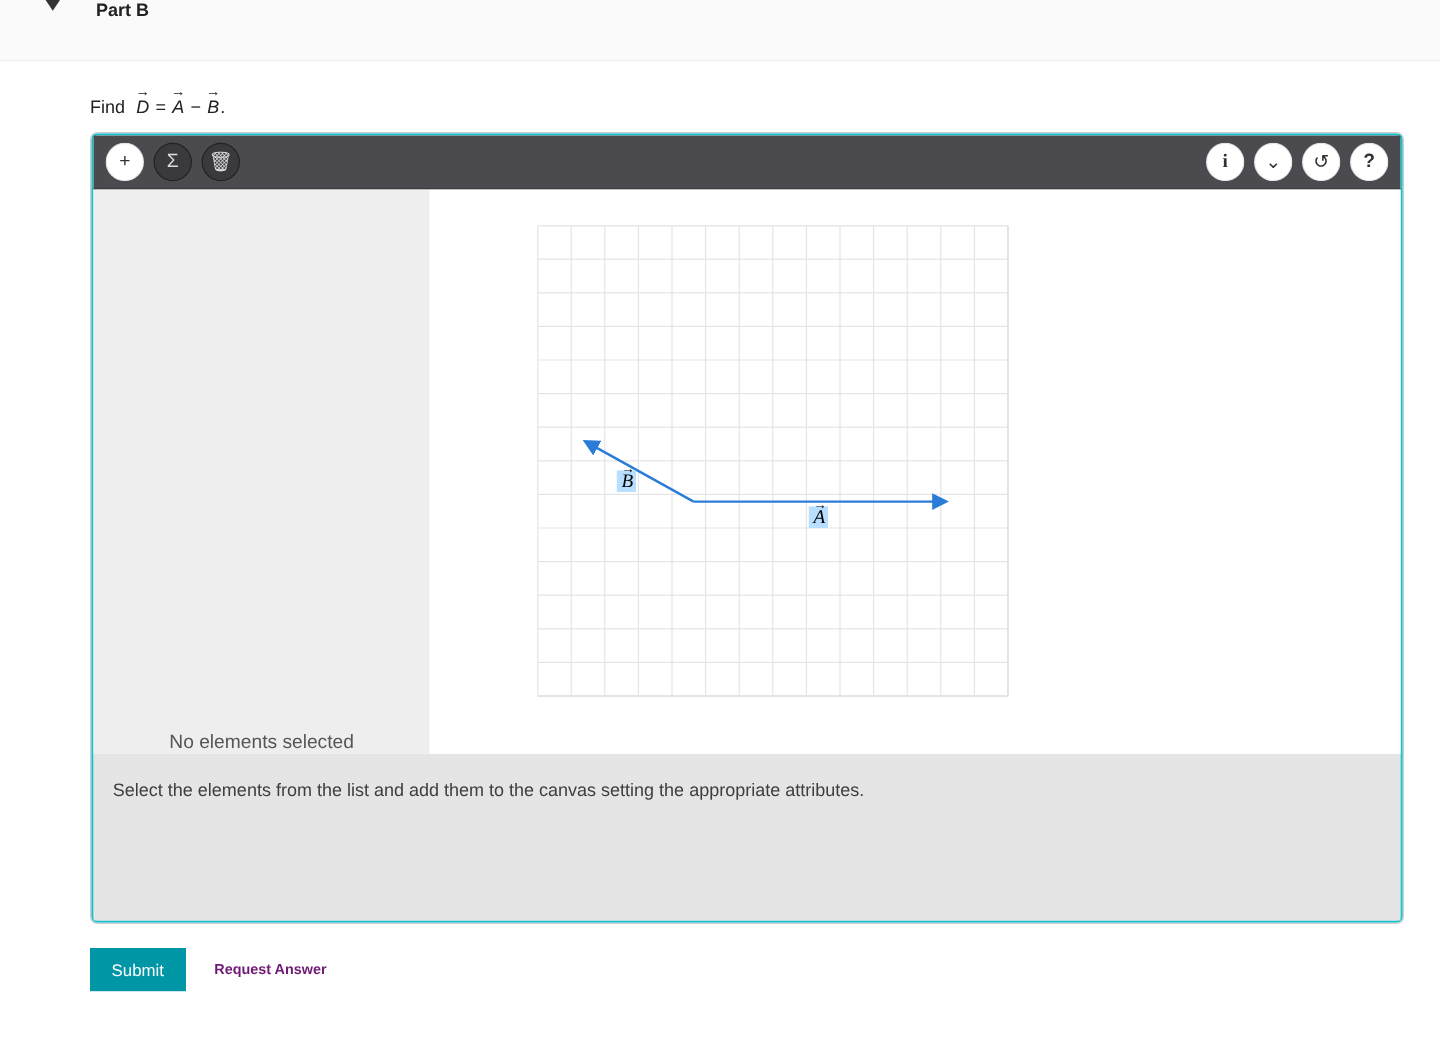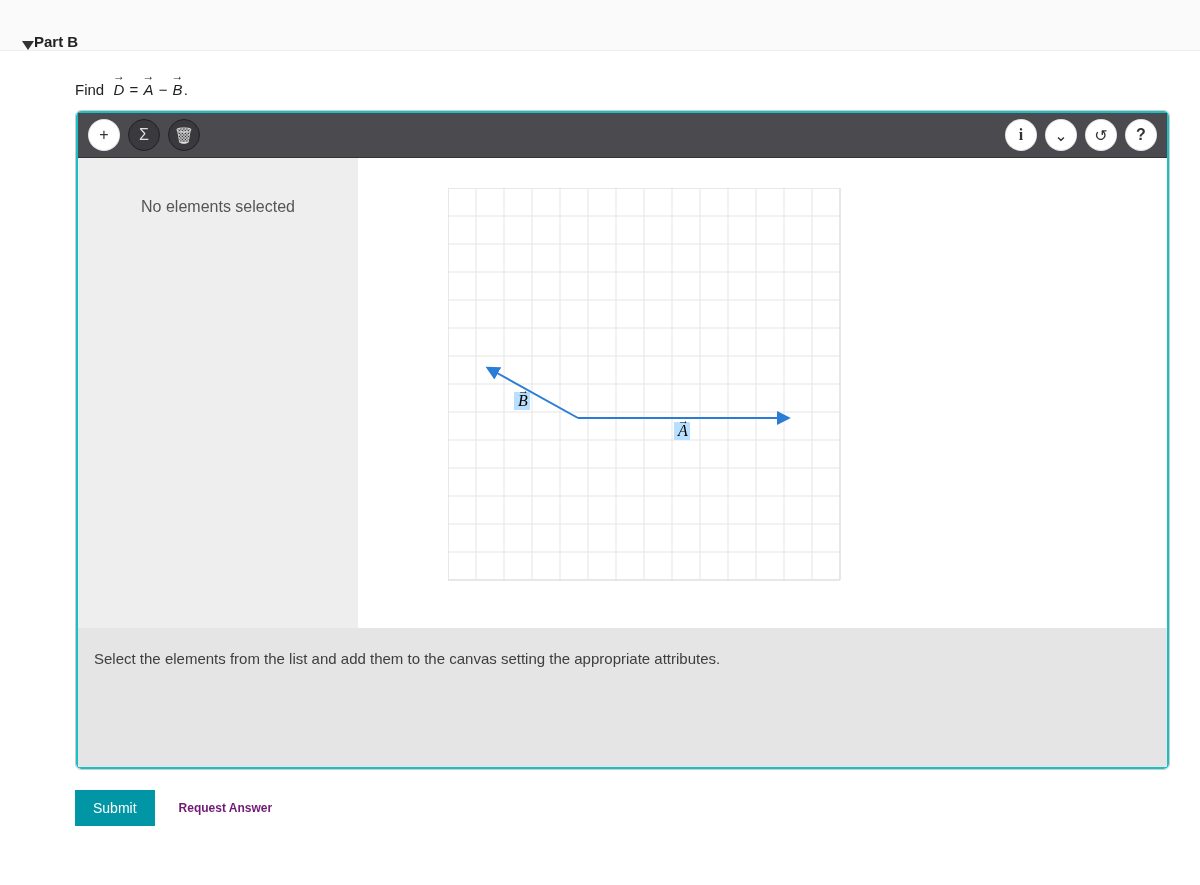--- a/index.html
+++ b/index.html
@@ -1,31 +1,31 @@
 <!DOCTYPE html>
 <html><head>
 <meta charset="utf-8">
 <style>
   html,body{margin:0;padding:0;font-family:Arial,Helvetica,sans-serif;font-size:14px;color:#222;background:#fff}
   .wrap{width:1200px;height:885px;box-sizing:border-box;}
-  .part-bar{display:flex;align-items:flex-end;height:50px;background:#fafafa;border-bottom:1px solid #eee;padding:0 22px;gap:0}
+  .part-bar{display:flex;align-items:flex-start;height:50px;background:#fafafa;border-bottom:1px solid #eee;padding:0 38px;gap:30px}
   .caret{width:0;height:0;border-left:6px solid transparent;border-right:6px solid transparent;border-top:9px solid #333}
   .part-title{font-weight:700;font-size:15px}
   .prompt{padding:30px 0 12px 75px;font-size:15px}
   .vec{font-style:italic;position:relative;display:inline-block;padding:0 1px}
   .vec::after{content:"\2192";position:absolute;top:-12px;left:0;right:0;text-align:center;font-style:normal;font-size:12px}
   .panel{margin:0 30px 0 75px;border:1px solid #ccc;border-radius:6px;overflow:hidden}
   .panel-inner{border:2px solid #18c0c8;border-radius:5px}
   .toolbar{height:44px;background:#4a4a4f;display:flex;align-items:center;justify-content:space-between;padding:0 10px;border-bottom:1px solid #333}
   .tb-left,.tb-right{display:flex;gap:8px}
   .cbtn{width:30px;height:30px;border-radius:50%;background:#e8e8e8;display:flex;align-items:center;justify-content:center;cursor:pointer;font-size:16px;color:#333;border:1px solid rgba(0,0,0,.1)}
   .cbtn.dark{background:#3a3a3e;color:#ddd;border:1px solid #222}
   .cbtn.white{background:#fff}
   .workspace{display:flex;height:470px;background:#fff}
-  .left-pane{width:280px;background:#eeeeee;display:flex;align-items:flex-start;justify-content:center;padding-top:40px;color:#555;font-size:16px}
+  .left-pane{width:280px;background:#eeeeee;display:flex;align-items:flex-end;justify-content:center;padding-top:40px;color:#555;font-size:16px}
   .canvas-pane{flex:1;background:#fff;position:relative}
   .canvas-pane svg{position:absolute;left:90px;top:30px}
   .instr{padding:22px 16px 100px 16px;font-size:15px;color:#3e3e3e;background:#e5e5e5}
   .actions{padding:20px 0 0 75px;display:flex;align-items:center;gap:24px}
   .submit-btn{background:#0096a5;color:#fff;border:none;padding:10px 18px;font-size:14px;font-weight:400;cursor:pointer}
   .req-link{color:#701a75;font-weight:700;font-size:12px;cursor:pointer}
   .vlabel{font-family:'Times New Roman',serif;font-style:italic;font-size:16px}
   .hl{fill:#b8dfff}
 </style>
 </head>

